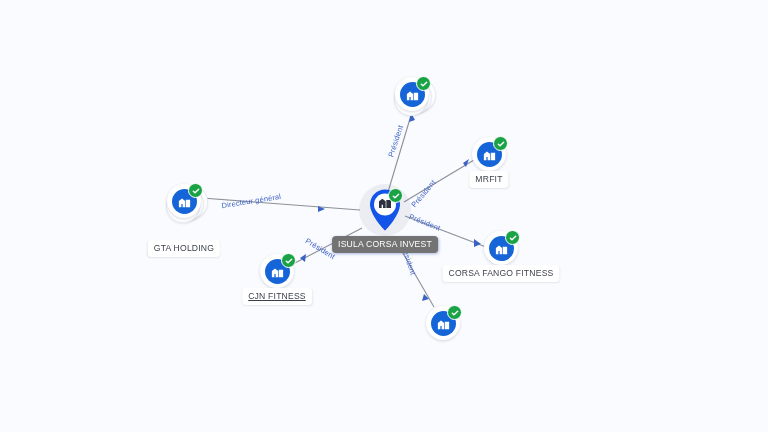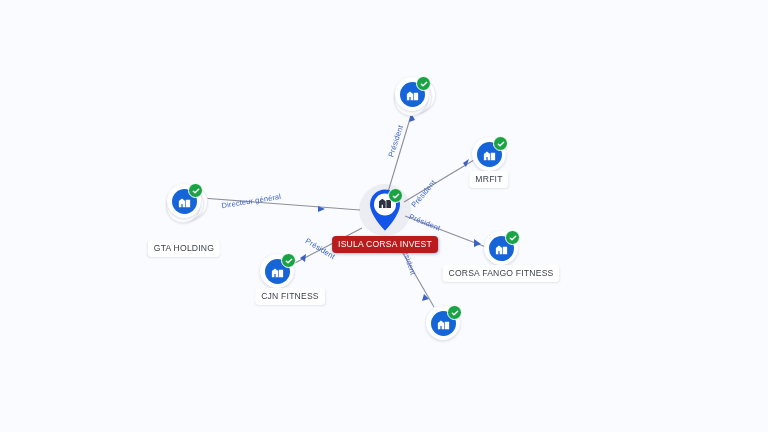--- a/index.html
+++ b/index.html
@@ -99,21 +99,21 @@
     color:#3b3f4a;
     font-size:8.6px;
     letter-spacing:.2px;
     padding:3px 6px 3.5px 6px;
     border-radius:4px;
     white-space:nowrap;
     box-shadow:0 1px 2px rgba(30,40,80,.10);
     z-index:6;
   }
   .node-label.selected{
-    background:#b91c1c;
+    background:#737373;
     color:#ffffff;
     box-shadow:0 1px 3px rgba(25,60,170,.35);
     z-index:8;
   }
 </style>
 </head>
 <body>
 
 <div id="graph-canvas">
 
@@ -239,21 +239,21 @@
           </svg>
         </div>
         <span class="check">
           <svg width="8" height="8" viewBox="0 0 24 24" fill="none" stroke="#ffffff" stroke-width="4.2" stroke-linecap="round" stroke-linejoin="round">
             <path d="M4 12.5l5 5L20 6.5"></path>
           </svg>
         </span>
       </div>
     </div>
   </div>
-  <div class="node-label" style="left:290px;top:288px;">CJN FITNESS</div>
+  <div class="node-label" style="left:277px;top:288px;text-decoration:underline;">CJN FITNESS</div>
 
   <div class="node" style="left:184px;top:201px;">
     <div class="node-hit">
       <div class="stack">
         <i></i>
           <i></i>
           <i></i>
       </div>
       <div class="disc">
         <div class="inner">

